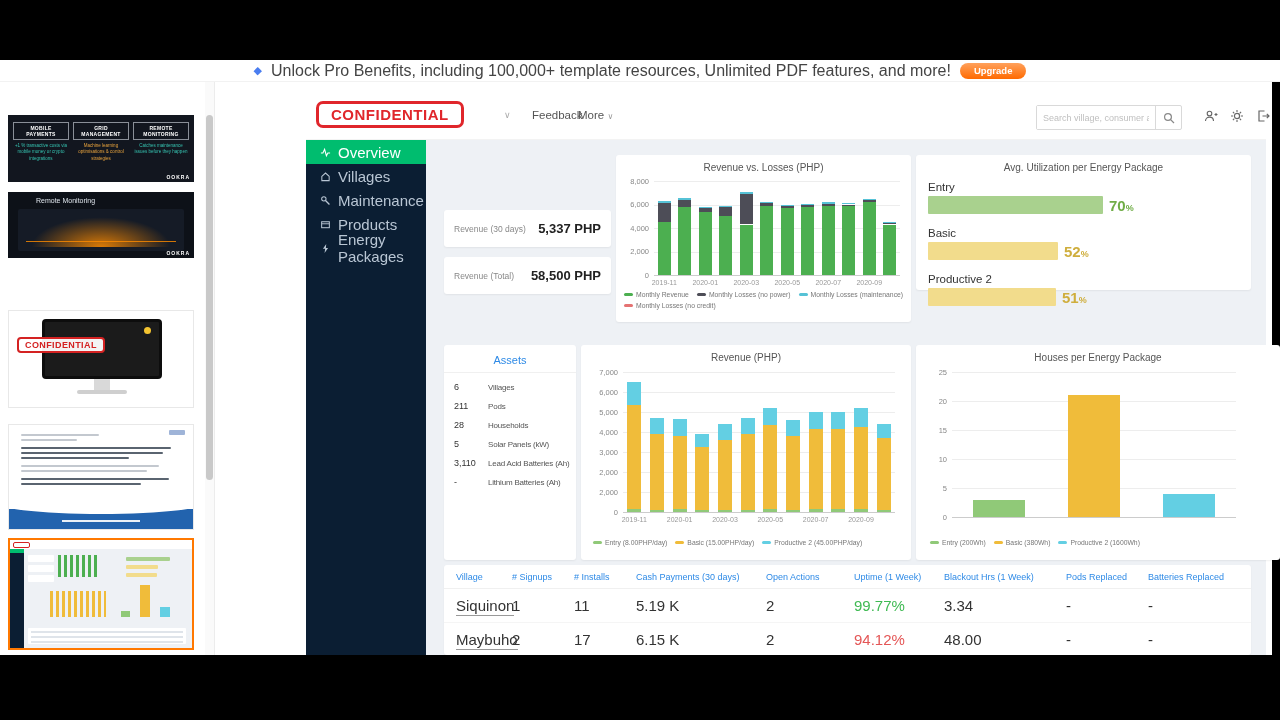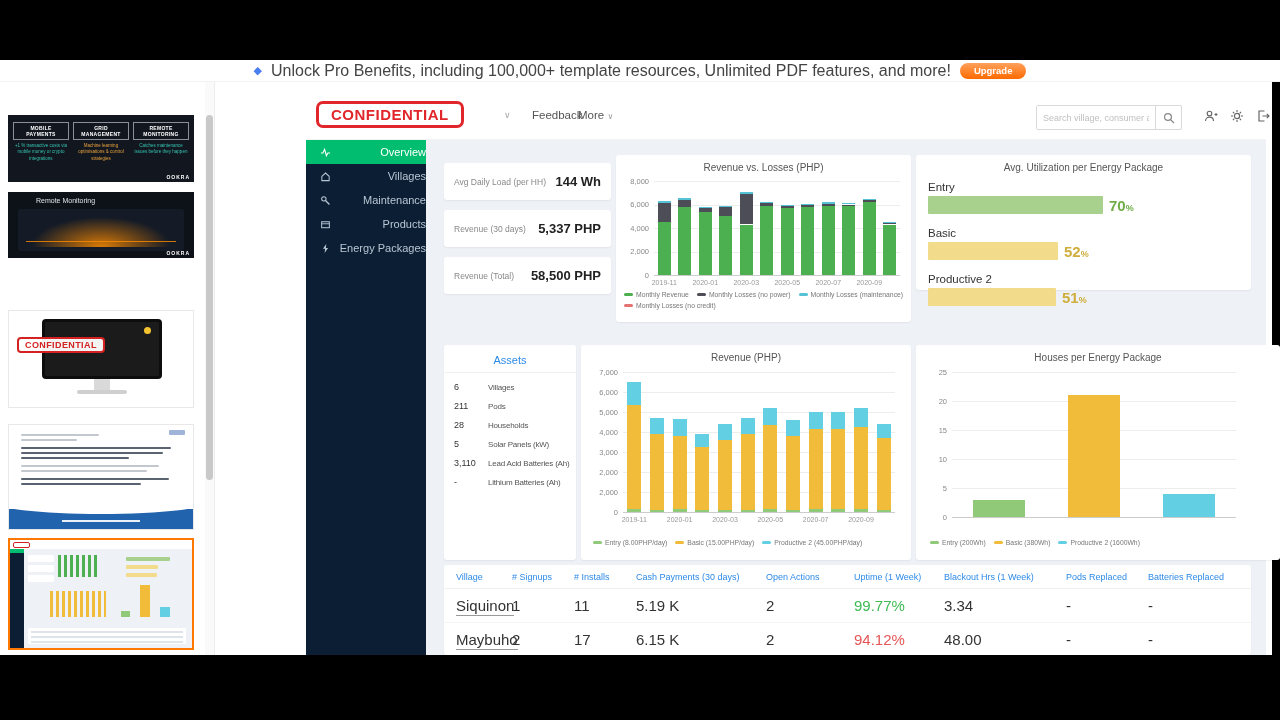--- a/index.html
+++ b/index.html
@@ -90,21 +90,21 @@
   .fb{position:absolute;left:226px;top:14px;font-size:11.5px;color:#555;cursor:pointer;}
   .more{position:absolute;left:272px;top:14px;font-size:11.5px;color:#555;cursor:pointer;}
   .more .mc{font-size:8px;color:#999;}
   .search{position:absolute;left:730px;top:10px;width:146px;height:25px;border:1px solid #d9d9d9;border-radius:2px;display:flex;background:#fff;}
   .search input{flex:1;border:0;outline:0;font-size:9px;padding:0 6px;color:#333;min-width:0;}
   .search input::placeholder{color:#bfbfbf;}
   .search .sbtn{width:26px;border-left:1px solid #d9d9d9;display:flex;align-items:center;justify-content:center;cursor:pointer;}
   .top-ic{position:absolute;top:14px;color:#666;cursor:pointer;}
 
   .dash-side{position:absolute;left:0;top:45px;width:120px;height:515px;background:#0b1e33;}
-  .nav-item{height:24px;display:flex;align-items:center;gap:7px;padding-left:14px;font-size:11px;color:#b9c6d4;cursor:pointer;justify-content:space-between;}
+  .nav-item{height:24px;display:flex;align-items:center;gap:7px;padding-left:14px;font-size:15px;color:#b9c6d4;cursor:pointer;}
   .nav-item.active{background:#00bd6f;color:#fff;}
   .nav-ic{display:inline-flex;width:11px;height:11px;align-items:center;}
 
   .dash-content{position:absolute;left:120px;top:45px;width:840px;height:515px;background:#eef1f5;}
   .card{position:absolute;background:#fff;border-radius:3px;box-shadow:0 1px 2px rgba(0,0,0,.06);}
   .stat{left:18px;width:167px;height:37px;display:flex;align-items:center;justify-content:space-between;padding:0 10px;}
   .stat .lab{font-size:8.5px;color:#888;}
   .stat .val{font-size:13px;font-weight:bold;color:#222;white-space:nowrap;}
 
   .chart-card{overflow:hidden;}
@@ -601,24 +601,20 @@
                   <td>6.15 K</td>
                   <td>2</td>
                   <td style="color: rgb(228, 86, 86);">94.12%</td>
                   <td>48.00</td>
                   <td>-</td>
                   <td>-</td>
                 </tr>
               </tbody>
             </table>
         </div>
-      <div class="card stat" style="top: 23px;">
-            <div class="lab">Avg Daily Load (per HH)</div>
-            <div class="val">144 Wh</div>
-          </div>
           <div class="card stat" style="top: 70px;">
             <div class="lab">Revenue (30 days)</div>
             <div class="val">5,337 PHP</div>
           </div>
           <div class="card stat" style="top: 117px;">
             <div class="lab">Revenue (Total)</div>
             <div class="val">58,500 PHP</div>
           </div>
         </div>
 

